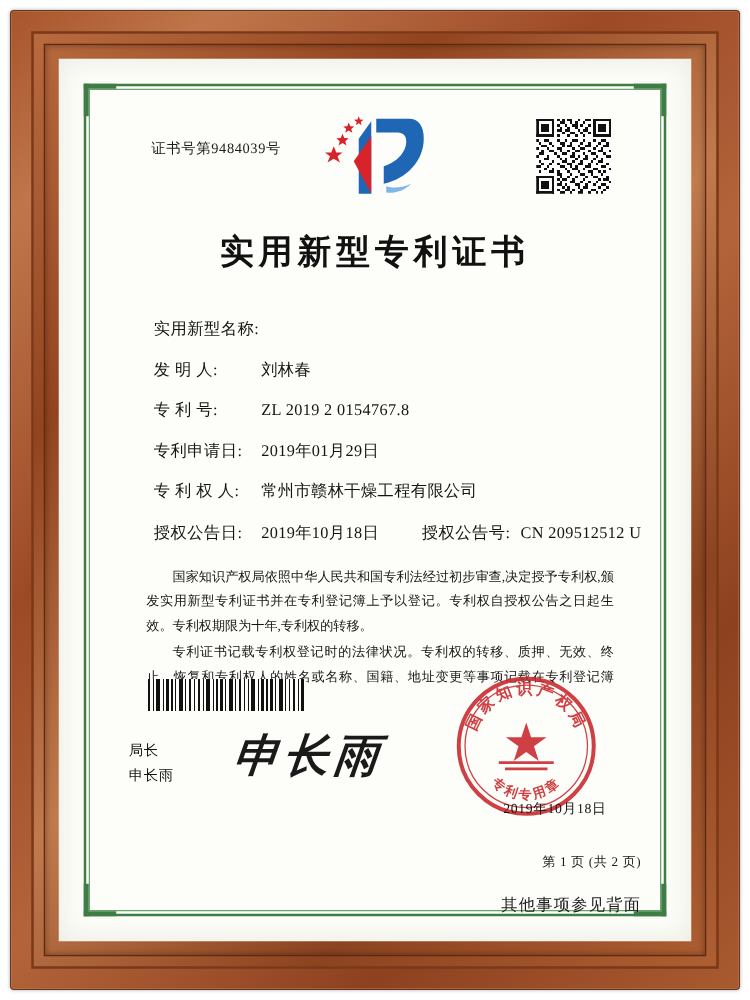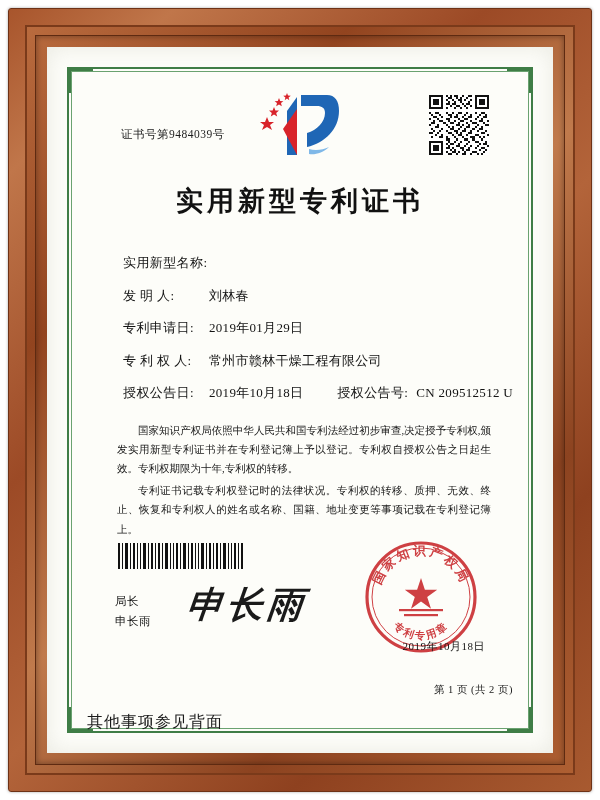--- a/index.html
+++ b/index.html
@@ -95,21 +95,21 @@
   }
 
   
   .header-row {
     position: relative;
     height: 78px;
   }
   .cert-no {
     position: absolute;
     left: 34px;
-    top: 42px;
+    top: 26px;
     font-size: 11.5px;
     color: #1d1d1d;
     letter-spacing: 0.5px;
     white-space: nowrap;
   }
   .logo {
     position: absolute;
     left: 50%;
     transform: translateX(-50%);
     top: 4px;
@@ -193,21 +193,21 @@
   }
   .barcode {
     position: absolute;
     left: 30px;
     top: 0;
     width: 128px;
     height: 26px;
   }
   .sig-labels {
     position: absolute;
-    left: 28px;
+    left: 16px;
     top: 48px;
     font-size: 11.5px;
     line-height: 1.75;
     color: #141414;
     letter-spacing: 0.5px;
   }
   .handwriting {
     position: absolute;
     left: 100px;
     top: 38px;
@@ -241,24 +241,24 @@
     position: absolute;
     left: 0; right: 0;
     bottom: 22px;
     text-align: right;
     font-size: 10.5px;
     color: #1a1a1a;
     letter-spacing: 0.5px;
   }
   .footnote {
     position: absolute;
-    left: 0; right: 0;
+    left: 16px; right: 0;
     bottom: -14px;
-    text-align: left;
-    font-size: 16px;
+    text-align: right;
+    font-size: 13px;
     color: #1a1a1a;
     letter-spacing: 1px;
   }
 </style>
 </head>
 <body>
 
 <div class="frame-outer">
   <div class="frame-bevel"></div>
   <div class="frame-inner-line"></div>
@@ -494,20 +494,24 @@
 
       <div class="fields">
         <div class="field">
           <span class="lab">实用新型名称:</span>
         </div>
         <div class="field">
           <span class="lab">发 明 人:</span>
           <span class="val">刘林春</span>
         </div>
         <div class="field">
+          <span class="lab">专 利 号:</span>
+          <span class="val">ZL 2019 2 0154767.8</span>
+        </div>
+        <div class="field">
           <span class="lab">专利申请日:</span>
           <span class="val">2019年01月29日</span>
         </div>
         <div class="field">
           <span class="lab">专 利 权 人:</span>
           <span class="val">常州市赣林干燥工程有限公司</span>
         </div>
         <div class="field">
           <span class="lab">授权公告日:</span>
           <span class="val">2019年10月18日</span>

